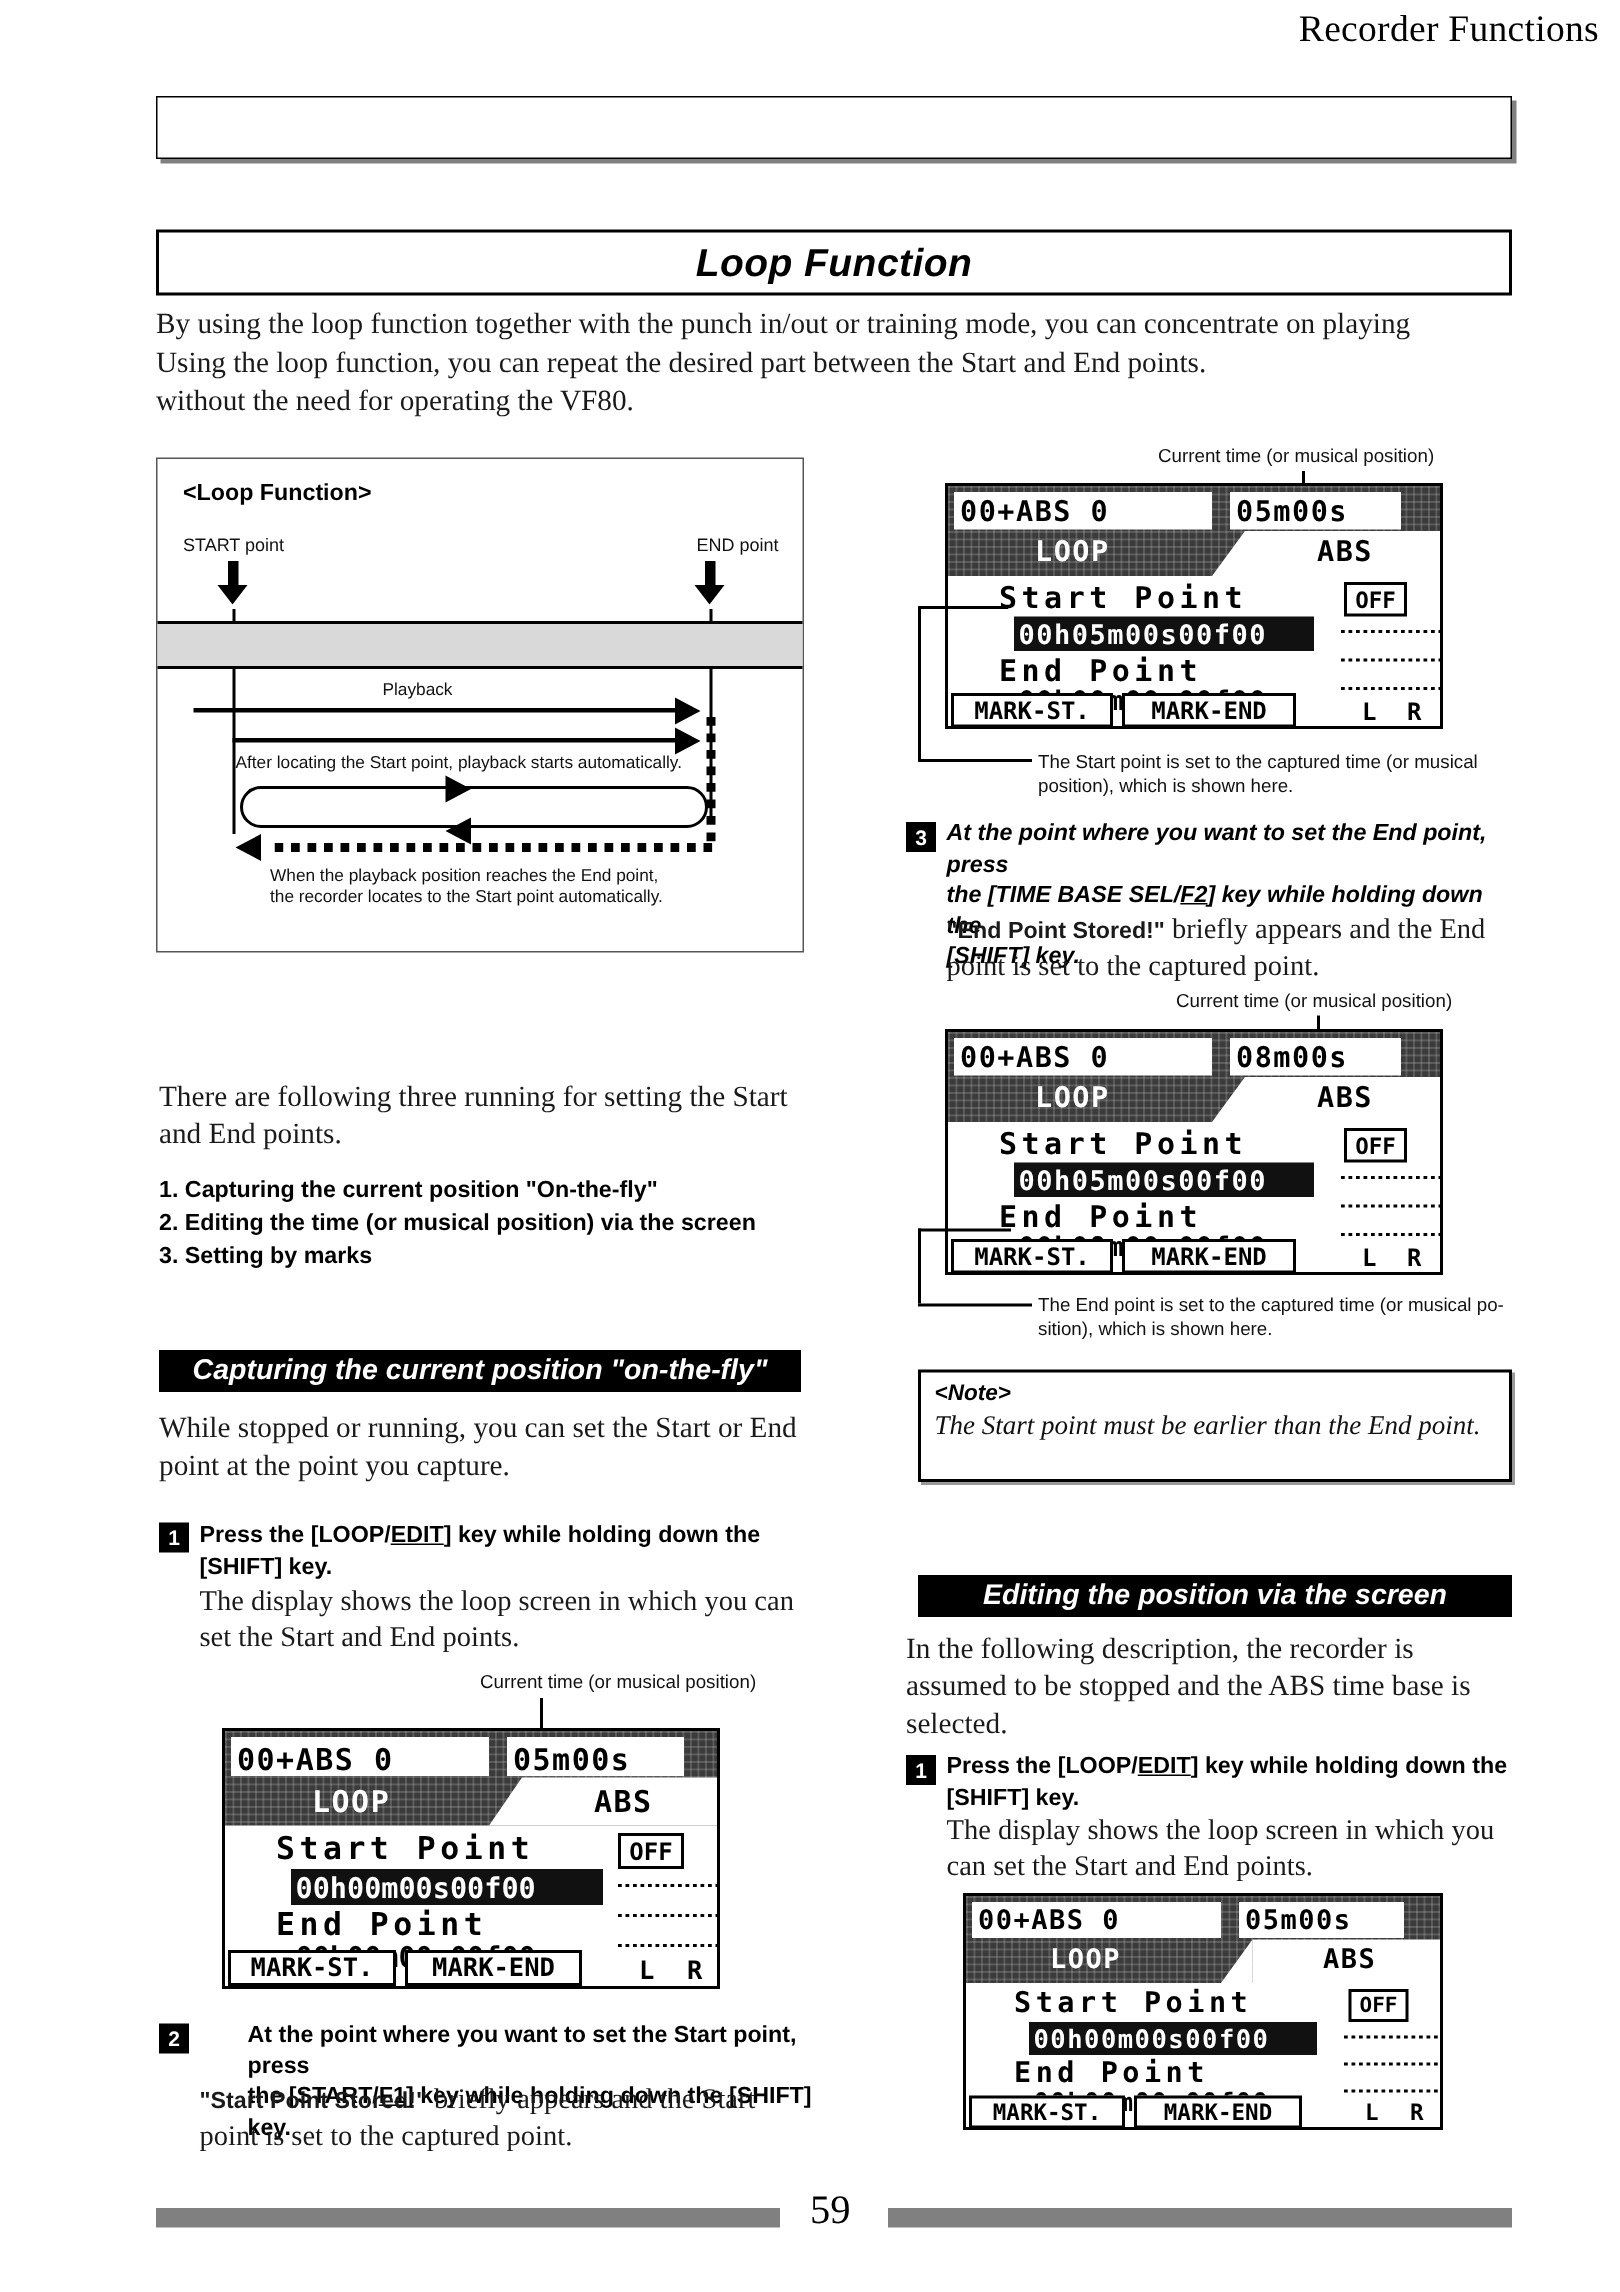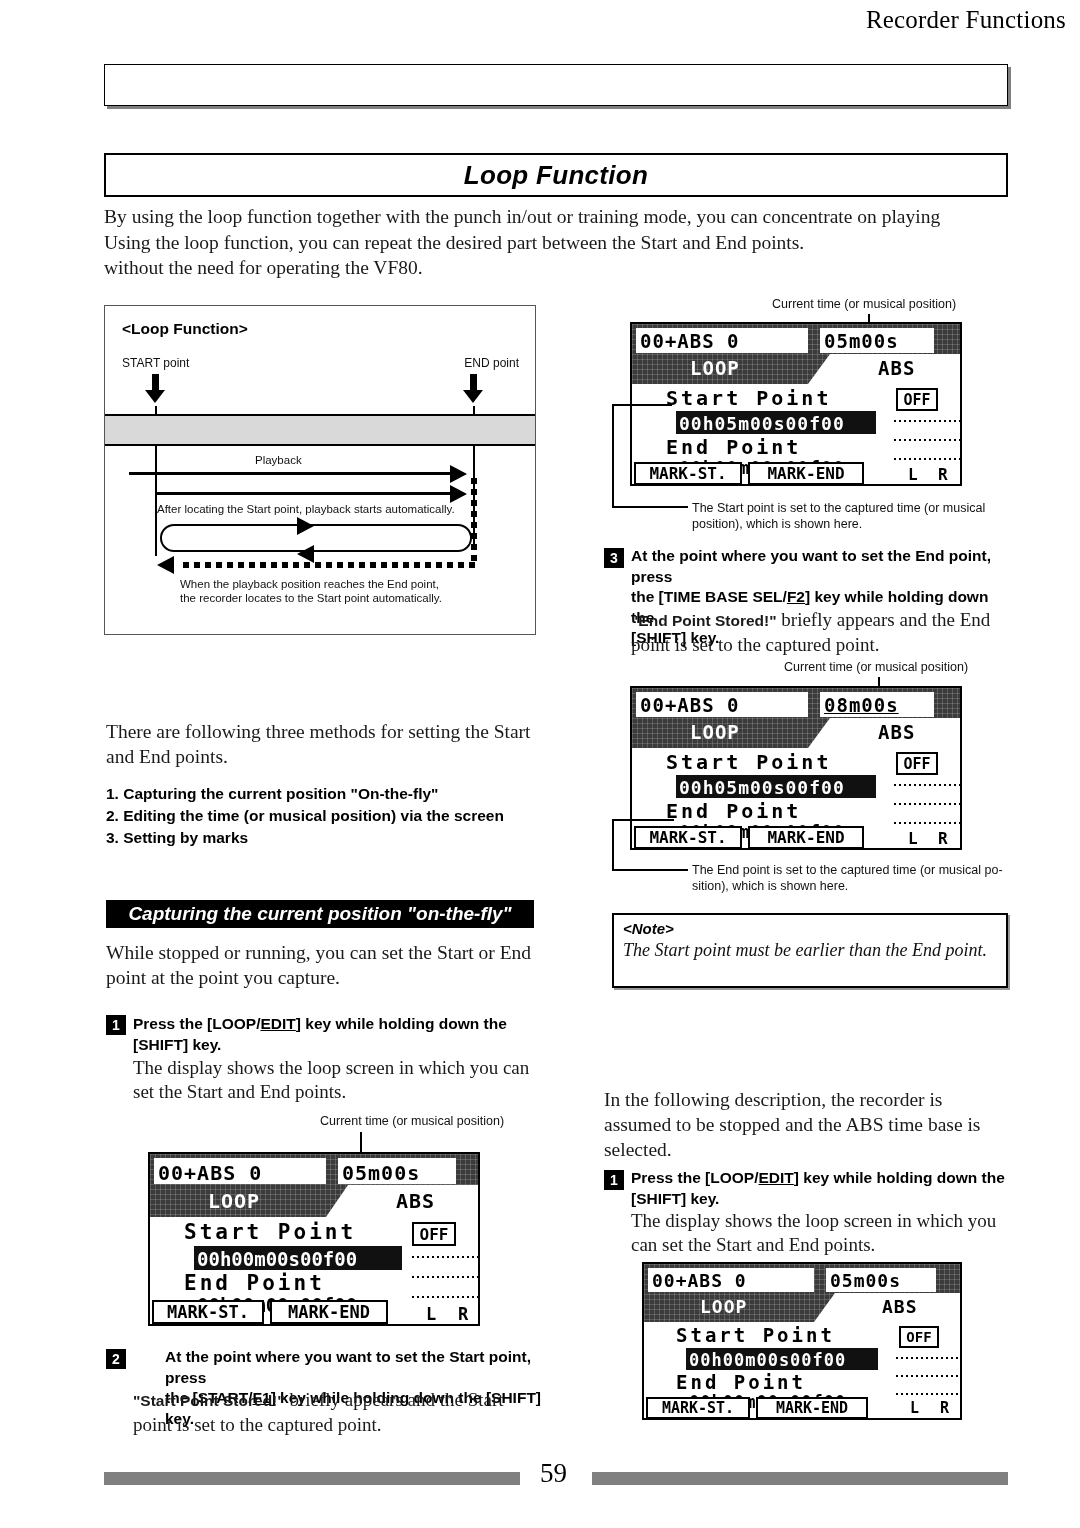--- a/index.html
+++ b/index.html
@@ -241,21 +241,21 @@
     <div class="arrowhead-l" style="left:52px;top:250px;"></div>
 
     <div class="cap" style="left:75px;top:271px;">
       <div>When the playback position reaches the End point,</div>
       <div>the recorder locates to the Start point automatically.</div>
     </div>
   </div>
 
 
   <div class="body-txt" style="left:106px;top:719px;width:430px;">
-    <span>There are following three methods for setting the Start and End points.</span>
+    <span>There are following three running for setting the Start and End points.</span>
   </div>
 
   <div class="bold-list" style="left:106px;top:783px;width:440px;">
     <div>1. Capturing the current position "On-the-fly"</div>
     <div>2. Editing the time (or musical position) via the screen</div>
     <div>3. Setting by marks</div>
   </div>
 
   <div class="bar-head" style="left:106px;top:900px;width:428px;height:28px;">
     <span>Capturing the current position "on-the-fly"</span>
@@ -360,38 +360,38 @@
 
   <div class="lead-h" style="left:612px;top:404px;width:60px;"></div>
   <div class="lead-v" style="left:612px;top:404px;height:102px;"></div>
   <div class="lead-h" style="left:612px;top:506px;width:76px;"></div>
   <div class="callout" style="left:692px;top:500px;width:320px;">
     <div>The Start point is set to the captured time (or musical</div>
     <div>position), which is shown here.</div>
   </div>
 
   <div class="stepnum" style="left:604px;top:548px;">3</div>
-  <div class="step-bold" style="left:631px;top:546px;width:380px;">
+  <div class="step-bold" style="left:631px;top:546px;width:380px;font-style:italic;">
     <span>At the point where you want to set the End point, press</span><br>
     <span>the [TIME BASE SEL/</span><span class="u">F2</span><span>] key while holding down the</span><br>
     <span>[SHIFT] key.</span>
   </div>
   <div class="step-body" style="left:631px;top:608px;width:380px;">
     <span class="sb">"End Point Stored!"</span><span> briefly appears and the End point is set to the captured point.</span>
   </div>
 
   <div class="callout" style="left:784px;top:659px;">Current time (or musical position)</div>
   <div class="lead-v" style="left:878px;top:677px;height:18px;"></div>
 
   <div class="lcd" style="left:630px;top:686px;width:332px;height:164px;">
     <div class="lcd-top" style="height:60px;"></div>
     <div class="lcd-invbar" style="left:4px;top:4px;width:172px;height:25px;"></div>
     <div class="lcd-txt blk" style="left:8px;top:6px;font-size:19px;">00+ABS 0</div>
     <div class="lcd-invbar" style="left:188px;top:4px;width:114px;height:25px;"></div>
-    <div class="lcd-txt blk" style="left:192px;top:6px;font-size:19px;text-decoration:underline;">08m00s</div>
+    <div class="lcd-txt blk" style="left:192px;top:6px;font-size:19px;">08m00s</div>
     <div class="lcd-txt wht" style="left:58px;top:33px;font-size:19px;">LOOP</div>
     <div style="position:absolute;left:176px;top:30px;width:0;height:0;border-bottom:30px solid #fff;border-left:22px solid transparent;"></div>
     <div style="position:absolute;left:198px;top:30px;right:0;height:30px;background:#fff;"></div>
     <div class="lcd-txt" style="left:246px;top:33px;font-size:19px;color:#000;">ABS</div>
     <div class="lcd-txt blk" style="left:34px;top:62px;font-size:20px;letter-spacing:3px;">Start Point</div>
     <div class="off-box" style="left:264px;top:64px;width:42px;height:23px;font-size:15px;">
       <span>OFF</span>
     </div>
     <div class="lcd-blkbar" style="left:44px;top:87px;width:200px;height:23px;background:#111;"></div>
     <div class="lcd-txt wht" style="left:47px;top:89px;font-size:18px;">00h05m00s00f00</div>
@@ -417,20 +417,23 @@
     <div>The End point is set to the captured time (or musical po-</div>
     <div>sition), which is shown here.</div>
   </div>
 
   <div class="notebox" style="left:612px;top:913px;width:396px;height:75px;"></div>
   <div class="note-t" style="left:623px;top:920px;">&lt;Note&gt;</div>
   <div class="note-b" style="left:623px;top:939px;width:380px;">
     <div>The Start point must be earlier than the End point.</div>
   </div>
 
+  <div class="bar-head" style="left:612px;top:1050px;width:396px;height:28px;">
+    <span>Editing the position via the screen</span>
+  </div>
   <div class="body-txt" style="left:604px;top:1087px;width:408px;">
     <span>In the following description, the recorder is assumed to be stopped and the ABS time base is selected.</span>
   </div>
 
   <div class="stepnum" style="left:604px;top:1170px;">1</div>
   <div class="step-bold" style="left:631px;top:1168px;width:380px;">
     <span>Press the [LOOP/</span><span class="u">EDIT</span><span>] key while holding down the</span><br>
     <span>[SHIFT] key.</span>
   </div>
   <div class="step-body" style="left:631px;top:1209px;width:382px;">

